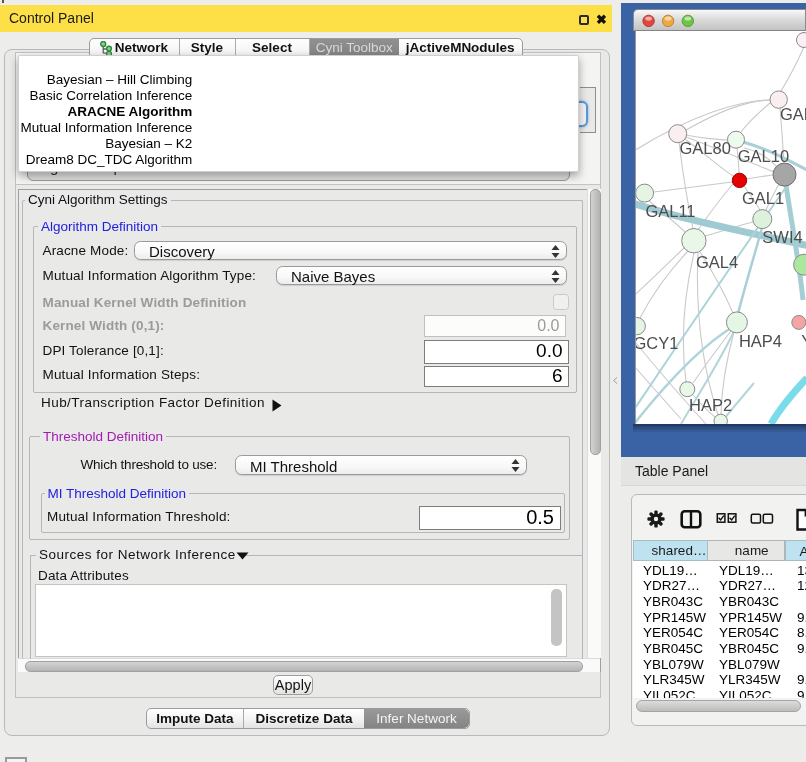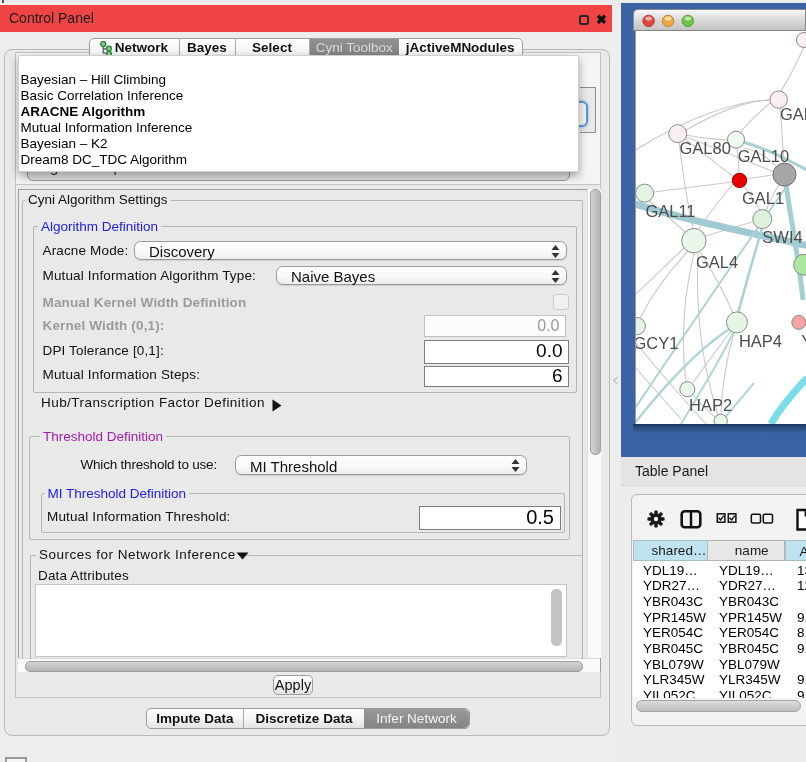--- a/index.html
+++ b/index.html
@@ -173,21 +173,21 @@
   <div class="abs" style="left:12px;top:213px;width:173px;height:12px;background:#f4f4f4;">
     <div class="abs" style="left:3px;top:1px;width:163px;height:10px;background:linear-gradient(#dcdcdc,#bdbdbd);border:1px solid #a5a5a5;border-radius:6px;"></div>
   </div>
 </div>
 
 <div class="abs" style="left:2px;top:0;width:2px;height:3px;background:#555;"></div>
 <div class="abs" style="left:613px;top:370px;width:5px;height:7px;"><svg width="5" height="7">
       <path d="M 4 0.5 L 0.5 3.5 L 4 6.5" fill="none" stroke="#9a9a9a" stroke-width="1"></path>
     </svg></div>
 
-<div class="abs" style="left:0;top:5px;width:612px;height:27px;background:#ef4444;">
+<div class="abs" style="left:0;top:5px;width:612px;height:27px;background:#fde047;">
   <div class="abs" style="left:9px;top:0;height:27px;line-height:27px;font-size:14px;color:#1a1a1a;">Control Panel</div>
   <div class="abs" style="left:579px;top:9.5px;width:6px;height:6px;border:2px solid #2a2a2a;border-radius:2px;"></div>
   <div class="abs" style="left:596px;top:5px;height:20px;line-height:20px;font-size:13px;font-weight:bold;color:#111;">✖</div>
 </div>
 
 <div class="abs" style="left:4px;top:49px;width:606px;height:687px;background:#e9e9e8;border:1px solid #b9b9b9;border-radius:8px;box-sizing:border-box;"></div>
 
 <div class="abs" style="left:15px;top:52px;width:586px;height:646px;border:1px solid #c2c2c2;box-sizing:border-box;"></div>
 <div class="abs" style="left:16px;top:53px;width:584px;height:131.5px;background:#f4f4f3;border-bottom:1px solid #c4c4c4;box-sizing:border-box;"></div>
 
@@ -199,21 +199,21 @@
 <div class="abs" style="left:570px;top:101px;width:14px;height:22px;border:2.5px solid #5b97d8;border-radius:6px;background:#f3f3f3;box-shadow:0 0 3px #7aadde;"></div>
 
 <div class="abs" style="left:88.5px;top:37.5px;width:434px;height:28px;background:linear-gradient(#ffffff,#f3f3f3 55%,#e2e2e2);border:1px solid #9c9c9c;border-radius:5px;box-sizing:border-box;display:flex;font-size:13.5px;font-weight:bold;color:#111;">
   <div style="width:90px;border-right:1px solid #aaa;text-align:center;line-height:17px;box-sizing:border-box;">
     <svg width="13" height="14" style="vertical-align:-3px;margin-right:2px;">
       <path d="M 3.2 5 L 3.2 12.2 M 3.2 8 L 6.5 8 M 3.2 12.2 L 6.5 12.2" fill="none" stroke="#5d5d6e" stroke-width="1.3"></path>
       <circle cx="3.2" cy="3" r="2.5" fill="#8fcf8f" stroke="#2e8b3a" stroke-width="1.4"></circle>
       <circle cx="9" cy="7.6" r="2.4" fill="#8fcf8f" stroke="#2e8b3a" stroke-width="1.4"></circle>
       <circle cx="9" cy="12.8" r="2.4" fill="#8fcf8f" stroke="#2e8b3a" stroke-width="1.4"></circle>
     </svg>Network</div>
-  <div style="width:55px;border-right:1px solid #aaa;text-align:center;line-height:17px;">Bayes</div>
+  <div style="width:55px;border-right:1px solid #aaa;text-align:center;line-height:17px;">Style</div>
   <div style="width:73px;border-right:1px solid #aaa;text-align:center;line-height:17px;">Select</div>
   <div style="width:89.5px;background:linear-gradient(#909090,#7c7c7c);color:#d8d8d8;text-align:center;line-height:17px;font-weight:normal;">Cyni Toolbox</div>
   <div style="flex:1;text-align:center;line-height:17px;">jActiveMNodules</div>
 </div>
 
 <div class="abs" style="left:17.5px;top:188.5px;width:583px;height:483px;border:1px solid #9f9f9f;box-sizing:border-box;"></div>
 
 <div class="abs" style="left:587px;top:189px;width:13px;height:469px;background:#fafafa;border-left:1px solid #dcdcdc;">
   <div class="abs" style="left:1.5px;top:0px;width:9px;height:264px;background:linear-gradient(90deg,#d3d3d3,#b2b2b2);border:1px solid #a0a0a0;border-radius:5px;"></div>
 </div>
@@ -297,16 +297,16 @@
 
 <div class="abs" style="left:273px;top:675px;width:40px;height:20px;background:linear-gradient(#ffffff,#f0f0f0 55%,#e2e2e2);border:1px solid #9f9f9f;border-radius:5px;box-sizing:border-box;text-align:center;line-height:18px;font-size:14.5px;color:#111;">Apply</div>
 
 <div class="abs" style="left:146px;top:708px;width:324px;height:20.5px;background:linear-gradient(#ffffff,#f3f3f3 55%,#e2e2e2);border:1px solid #9c9c9c;border-radius:5px;box-sizing:border-box;display:flex;font-size:13.5px;font-weight:bold;color:#111;">
   <div style="width:97px;border-right:1px solid #aaa;text-align:center;line-height:19px;box-sizing:border-box;">Impute Data</div>
   <div style="width:120px;text-align:center;line-height:19px;box-sizing:border-box;">Discretize Data</div>
   <div style="flex:1;background:linear-gradient(#9a9a9a,#848484);color:#f4f4f4;text-align:center;line-height:19px;font-weight:normal;border-radius:0 5px 5px 0;">Infer Network</div>
 </div>
 
 <div class="abs" style="left:17.5px;top:55px;width:561px;height:116.5px;background:#fff;border:1px solid #cfcfcf;border-radius:2px;box-shadow:0 4px 9px rgba(0,0,0,.35);box-sizing:border-box;">
-  <div style="position:absolute;left:2px;top:16px;font-size:13.5px;color:#000;line-height:16px;white-space:nowrap;">Bayesian – Hill Climbing<br>Basic Correlation Inference<br><b>ARACNE Algorithm</b><br>Mutual Information Inference<br>Bayesian – K2<br>Dream8 DC_TDC Algorithm</div>
+  <div style="position:absolute;left:2px;top:16px;font-size:13.5px;color:#000;line-height:16px;white-space:nowrap;text-align:right;">Bayesian – Hill Climbing<br>Basic Correlation Inference<br><b>ARACNE Algorithm</b><br>Mutual Information Inference<br>Bayesian – K2<br>Dream8 DC_TDC Algorithm</div>
 </div>
 
 <div class="abs" style="left:5px;top:757px;width:18px;height:14px;background:#f4f4f4;border:2px solid #9a9a9a;"></div>
 
 </body></html>

